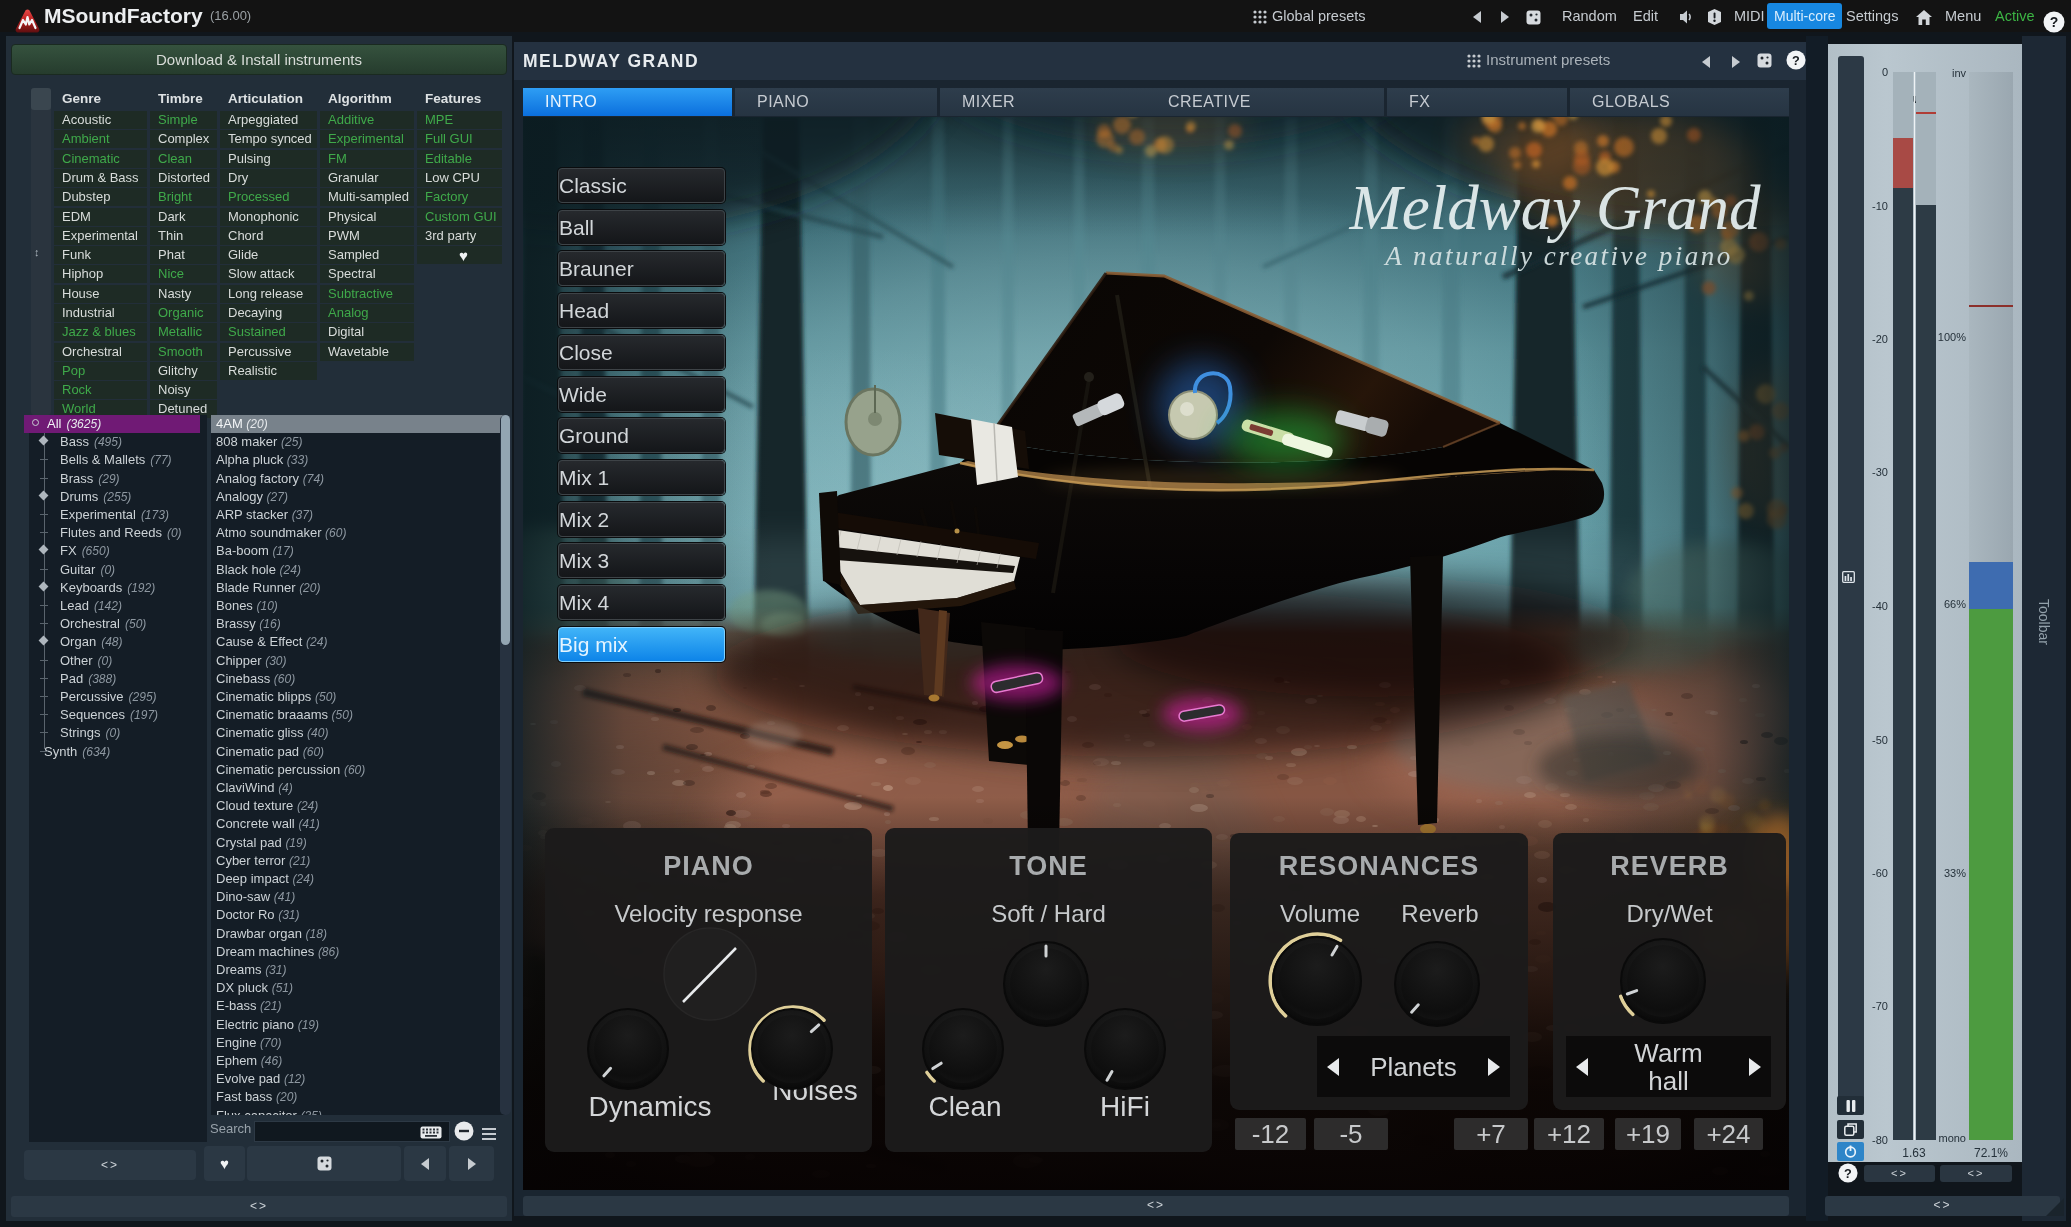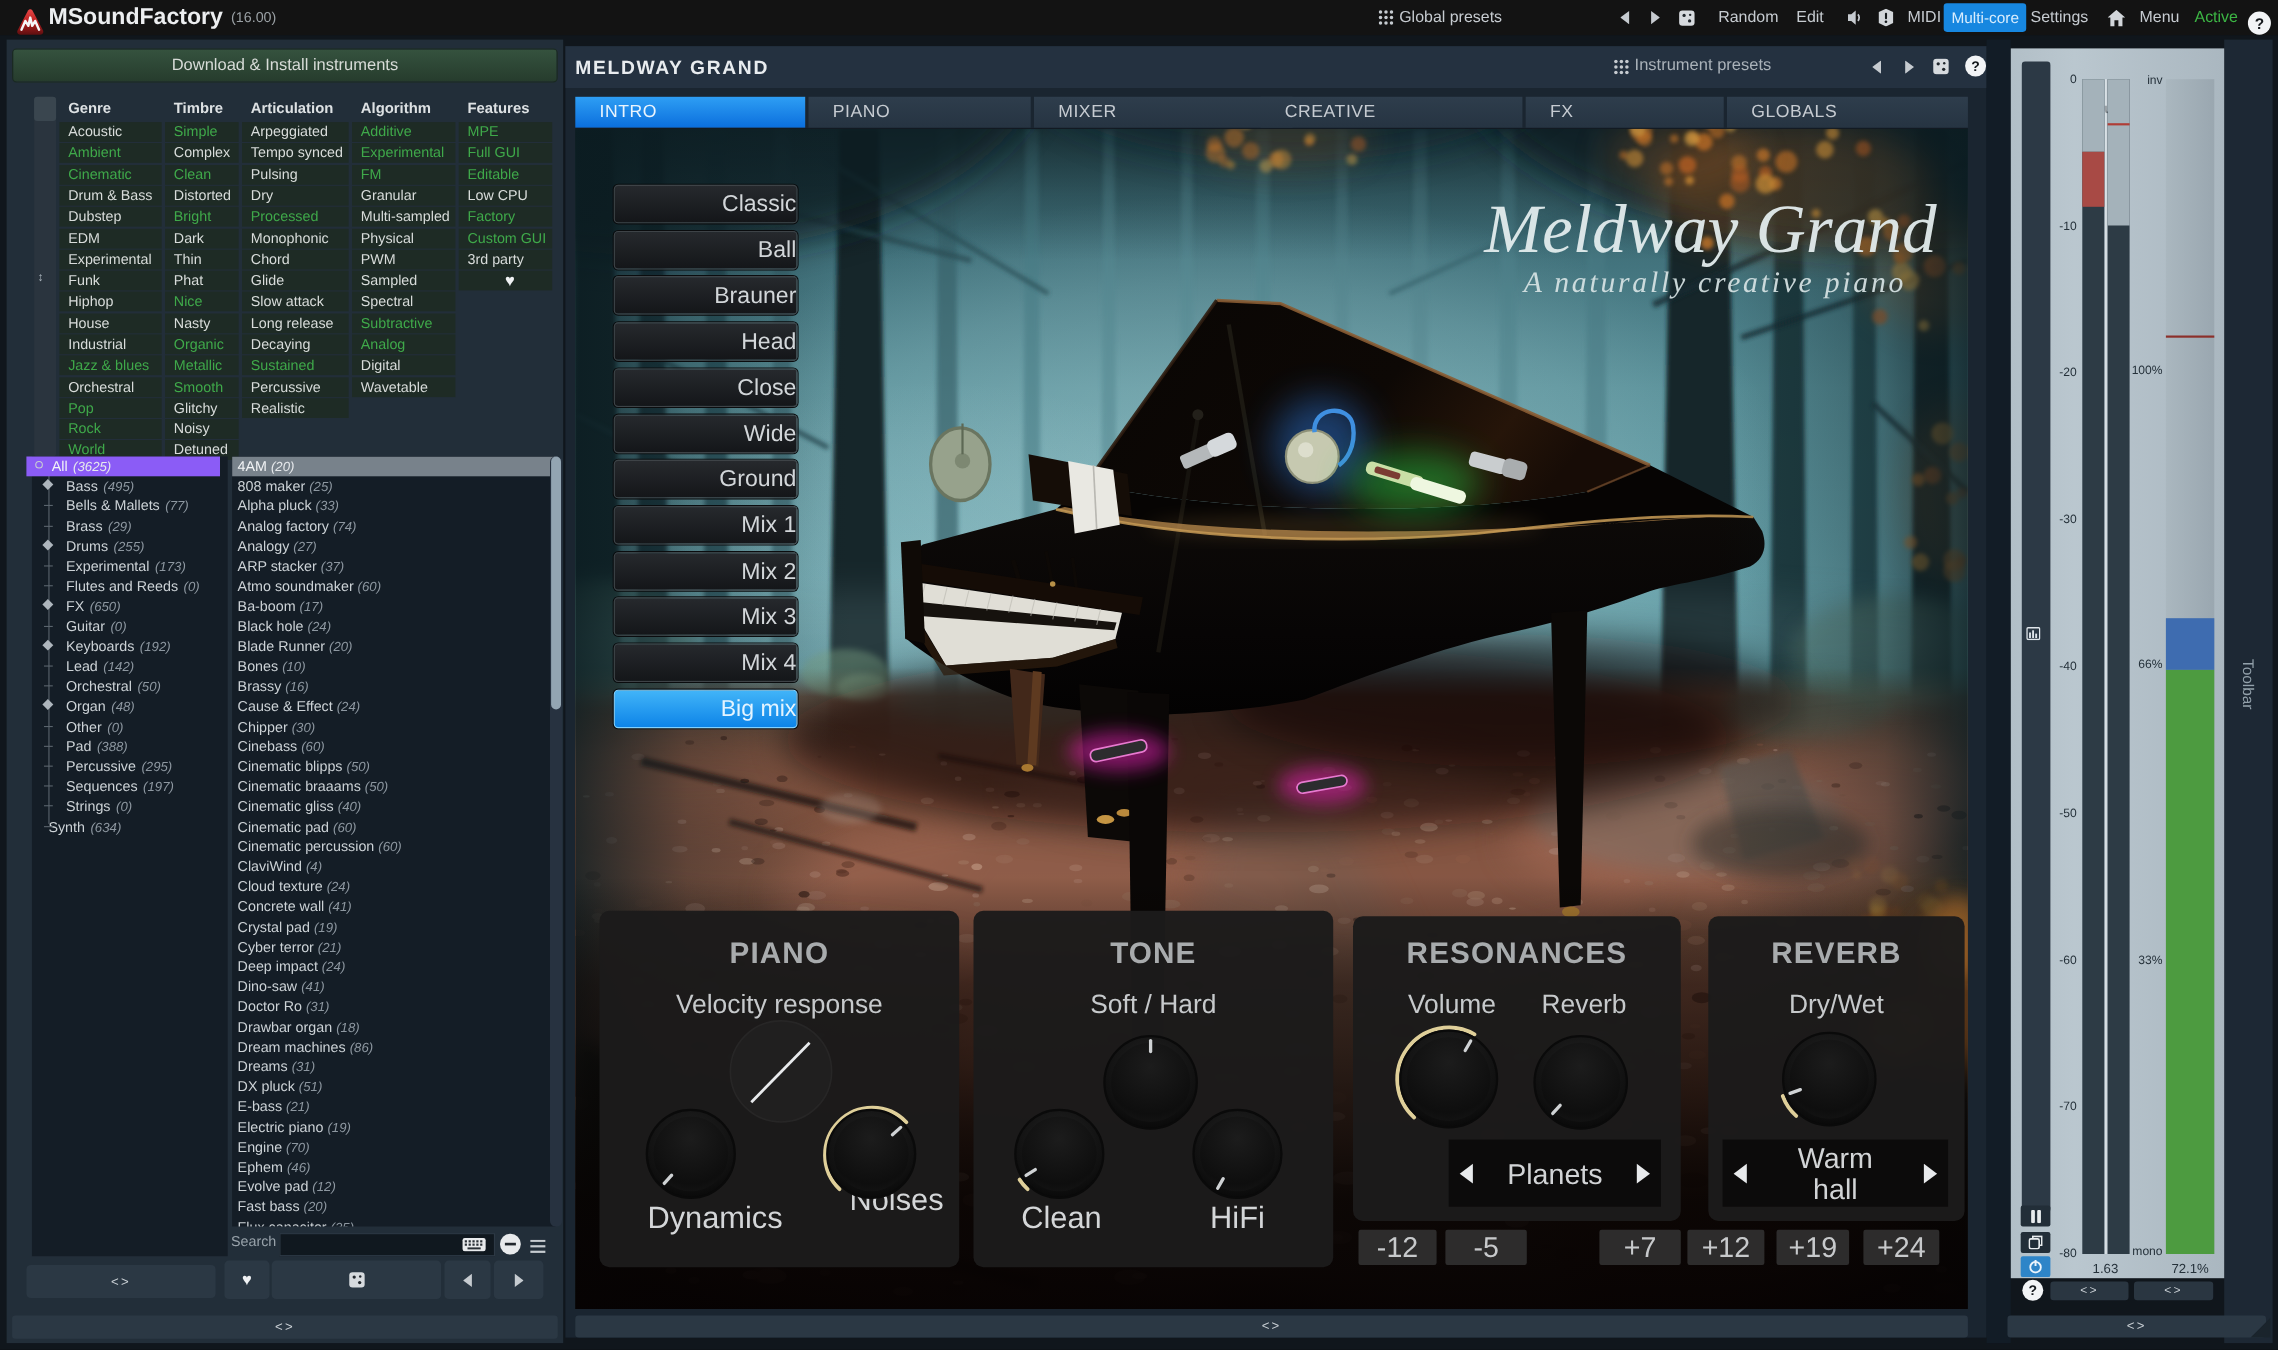--- a/index.html
+++ b/index.html
@@ -21,21 +21,21 @@
 .th { position:absolute; font-weight:bold; color:#dde1e3; font-size:13.5px; }
 .tc { position:absolute; height:18px; line-height:18px; font-size:13px; padding-left:8px; background:#1e2b25; display:flex; align-items:center; }
 .tc.w { color:#d8dcda; }
 .tc.g { color:#3fa94a; }
 #gutter { position:absolute; left:25px; top:52px; width:20px; height:327px; background:#2a343e; border-radius:3px; }
 #gutter .cap { position:absolute; left:0; top:0; width:20px; height:22px; background:#3a464f; border-radius:3px; }
 #gutter .ud { position:absolute; left:3px; top:158px; color:#aab4bc; font-size:11px; }
 #treepanel { position:absolute; left:23px; top:379px; width:178px; height:727px; background:#141d26; }
 #listpanel { position:absolute; left:205px; top:379px; width:294px; height:700px; background:#141d26; overflow:hidden; }
 .trow { position:absolute; left:18px; width:176px; height:18px; line-height:18px; font-size:13px; color:#ccd2d6; white-space:nowrap; }
-.trow.sel { background:#8b5cf6; color:#f2f4f6; }
+.trow.sel { background:#701a75; color:#f2f4f6; }
 .trow.sel i { color:#e6e9ec; }
 .trow i { margin-left:5px; }
 .ticon { position:absolute; top:0; }
 .circ { display:inline-block; width:7px; height:7px; border:1.5px solid #c8ced2; border-radius:50%; margin-bottom:2px; }
 .dmd { display:inline-block; width:7px; height:7px; background:#aeb6bd; transform:rotate(45deg); margin-bottom:2px; }
 .tick { display:inline-block; width:8px; height:1px; background:#5a646d; margin-bottom:4px; }
 .prow { position:absolute; left:0; width:294px; height:18px; line-height:18px; font-size:13px; color:#ccd2d6; padding-left:5px; white-space:nowrap; }
 .prow.sel { background:#78828b; color:#f2f4f6; }
 .prow.sel i { color:#e6e9ec; }
 #scroll { position:absolute; left:494px; top:379px; width:11px; height:700px; background:#273240; border-radius:5px; }
@@ -48,21 +48,21 @@
 #chead { position:absolute; left:0; top:0; width:1292px; height:38px; background:#243140; color:#c9ced3; }
 #ctitle { position:absolute; left:9px; top:9px; font-size:17.5px; font-weight:bold; color:#e8ecef; letter-spacing:1.5px; }
 .tab { position:absolute; top:46px; height:28px; line-height:28px; background:linear-gradient(#2e3d4c,#263442);
   color:#c6cbd1; font-size:16px; padding-left:22px; letter-spacing:0.5px; }
 .tab.act { background:linear-gradient(#2e9ef4,#0b6fdd); color:#eaf4fd; }
 #img { position:absolute; left:9px; top:75px; width:1266px; height:1073px; overflow:hidden; background:#000; }
 .forest, .knobs { position:absolute; left:0; top:0; }
 .knobs { z-index:5; }
 .lbtn { position:absolute; left:35px; width:167px; height:35px; border-radius:4px; z-index:4;
   background:linear-gradient(#26292d,#141619); border:1px solid #3e4347; color:#d2d6d9;
-  text-align:right; line-height:33px; font-size:21px; box-shadow:0 0 0 1px #0a0c0e; }
+  text-align:left; line-height:33px; font-size:21px; box-shadow:0 0 0 1px #0a0c0e; }
 .lbtn.big { background:linear-gradient(#41b4f8,#0d84e8); border-color:#7fd0ff; color:#e4f4ff; }
 .cpanel { position:absolute; background:rgba(28,27,27,0.97); border-radius:9px; z-index:3; }
 .cpanel .ttl { position:absolute; width:100%; text-align:center; font-size:27px; font-weight:bold; color:#a8abad; letter-spacing:1px; }
 .cpanel .lbl { position:absolute; text-align:center; font-size:24px; color:#c6c9cb; }
 .cpanel .klbl { position:absolute; text-align:center; font-size:28px; color:#d4d6d8; }
 .sel2 { position:absolute; background:#0c0b0b; z-index:4; color:#d2d4d6; }
 .sel2 .ar { position:absolute; top:50%; transform:translateY(-50%); width:0; height:0; }
 .cbtn { position:absolute; height:32px; background:#2d2c2c; color:#c7c9cb; z-index:4;
   text-align:center; line-height:32px; font-size:26px; border-radius:2px; }
 #cbot { position:absolute; left:9px; top:1154px; width:1266px; height:20px; background:#2b3844; border-radius:3px; color:#cdd3d8; text-align:center; line-height:19px; font-size:12px; letter-spacing:2px; }

